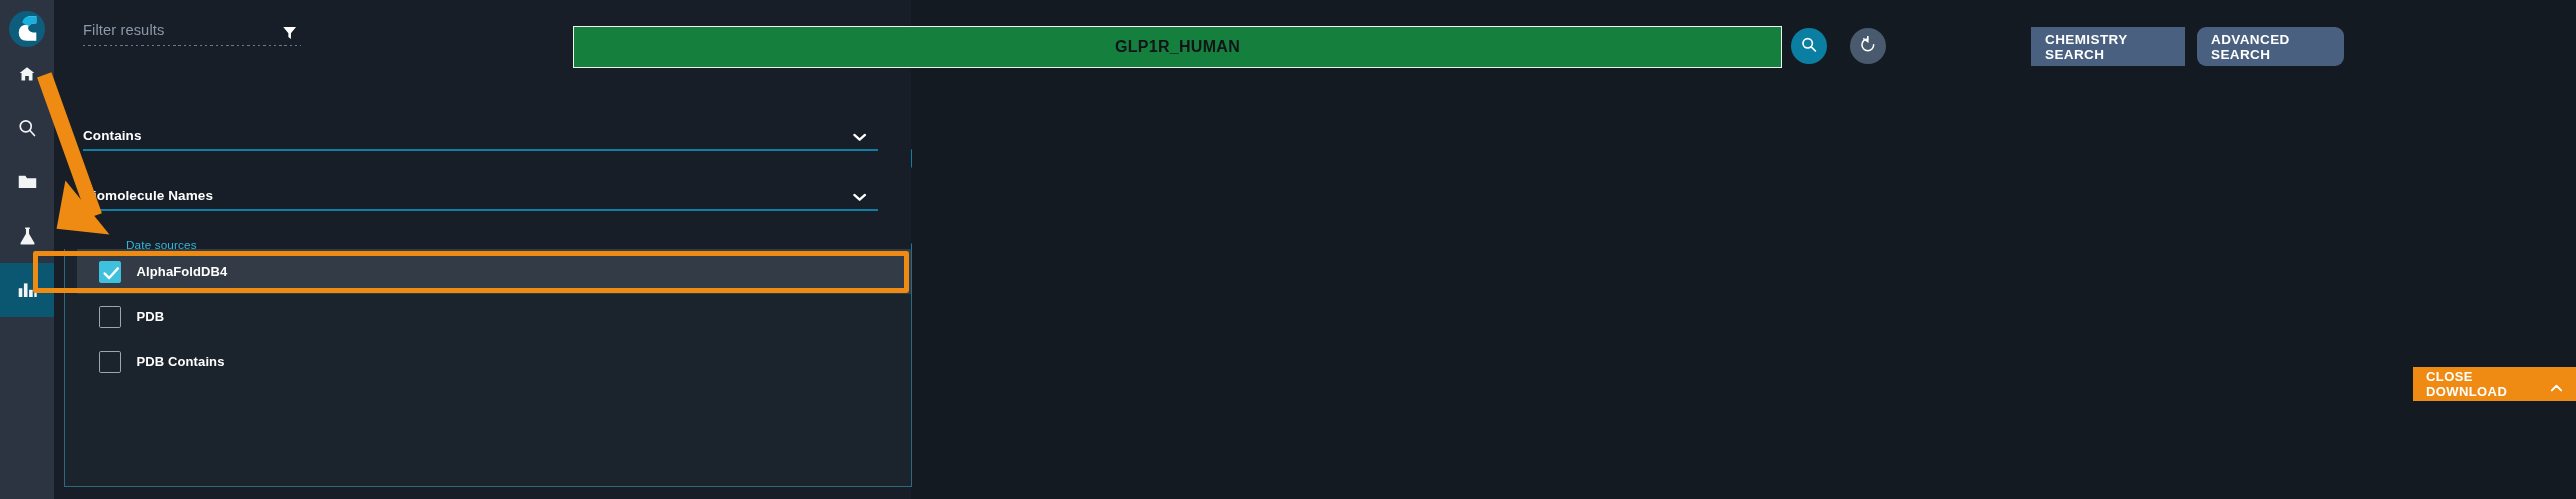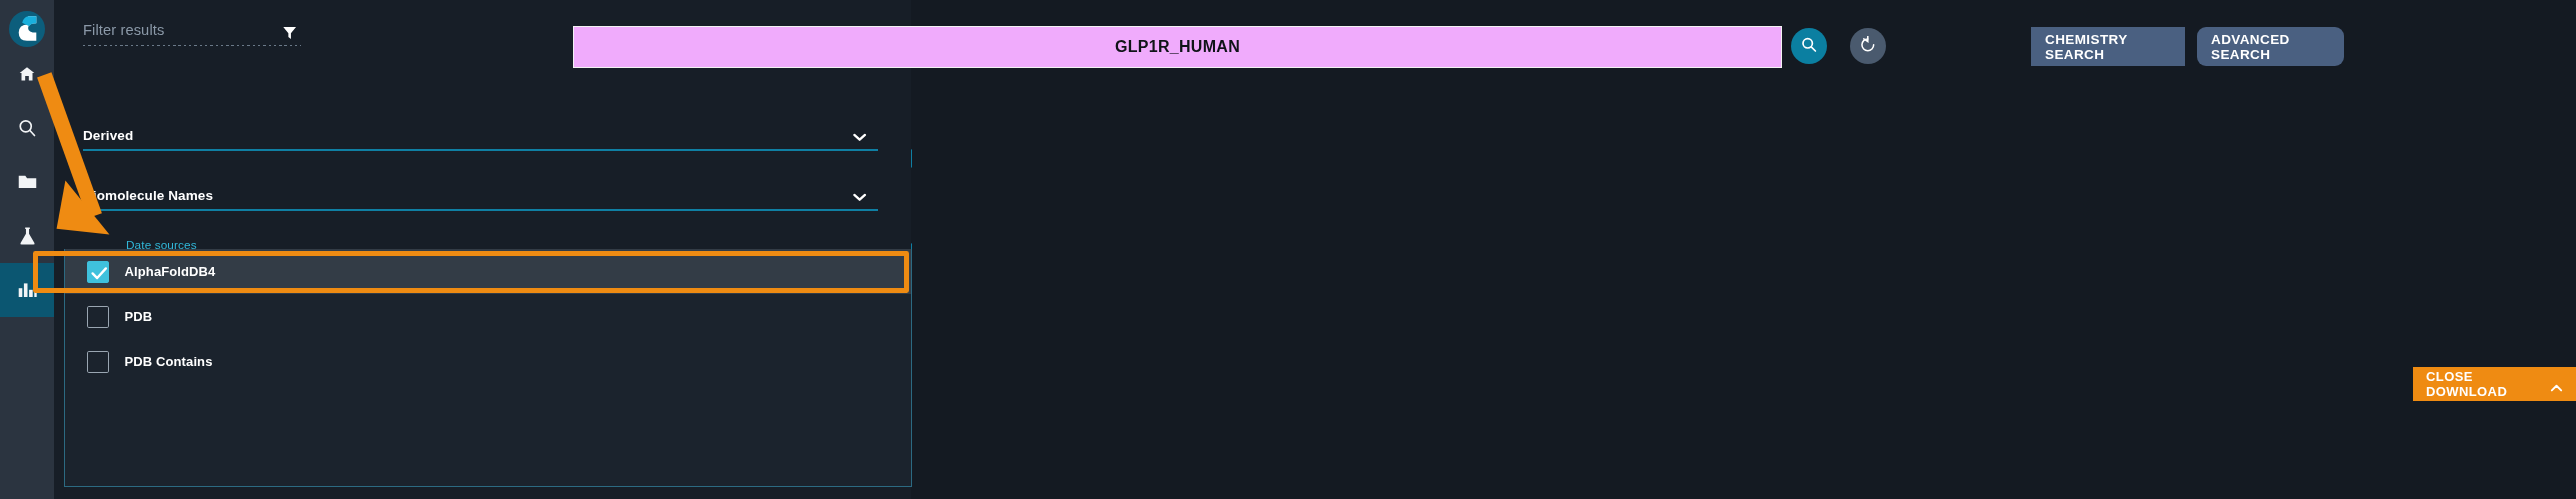--- a/index.html
+++ b/index.html
@@ -88,20 +88,21 @@
   }
 
   
   #ds-list {
     position: absolute; left: 64px; top: 249px;
     width: 848px; height: 238px;
     background: #1b232d;
     border: 1.2px solid #2c6a82;
     border-top: none;
     z-index: 6;
+    padding-left: 12px;
   }
   .ds-row {
     position: relative;
     height: 45px;
     display:flex; align-items:center;
     padding-left: 22.3px;
   }
   .ds-row.selected { background:#333c46; }
   .ds-box {
     width: 22px; height: 22px;
@@ -138,21 +139,21 @@
   #arrow-anno {
     position:absolute; left: 23.5px; top: 69px;
     width: 118px; height: 182px;
     z-index: 9; pointer-events:none;
   }
 
   
   #searchbar {
     position:absolute; left: 573px; top: 26px;
     width: 1209px; height: 42px;
-    background: #f0abfc;
+    background: #15803d;
     border: 0.6px solid #f2f2f2;
     display:flex; align-items:center; justify-content:center;
     z-index: 4;
   }
   #searchbar-value {
     font-size: 16px; font-weight: bold; color:#101418;
     letter-spacing: 0.3px;
   }
   .round-btn {
     position:absolute; top: 28px;
@@ -352,21 +353,21 @@
       <div id="filter-input-text">Filter results</div>
       <div id="filter-input-underline"></div>
       <span id="funnel-icon">
         <svg width="15.3" height="15.3" viewBox="0 0 24 24" fill="#ffffff">
             <path d="M2 3 L22 3 L14 13 L14 22 L10 19 L10 13 Z"></path>
           </svg>
       </span>
     </div>
 
     <div class="accordion" id="acc-methods">
-      <div class="acc-title">Derived</div>
+      <div class="acc-title">Contains</div>
       <span class="chev">
         <svg width="15.3" height="10.6" viewBox="0 0 26 18" fill="none" stroke="#ffffff" stroke-width="4" stroke-linecap="round" stroke-linejoin="round">
             <polyline points="4,5 13,13 22,5"></polyline>
           </svg>
       </span>
       <div class="acc-rule"></div>
     </div>
 
     <div class="accordion" id="acc-biomol">
       <div class="acc-title">Biomolecule Names</div>

